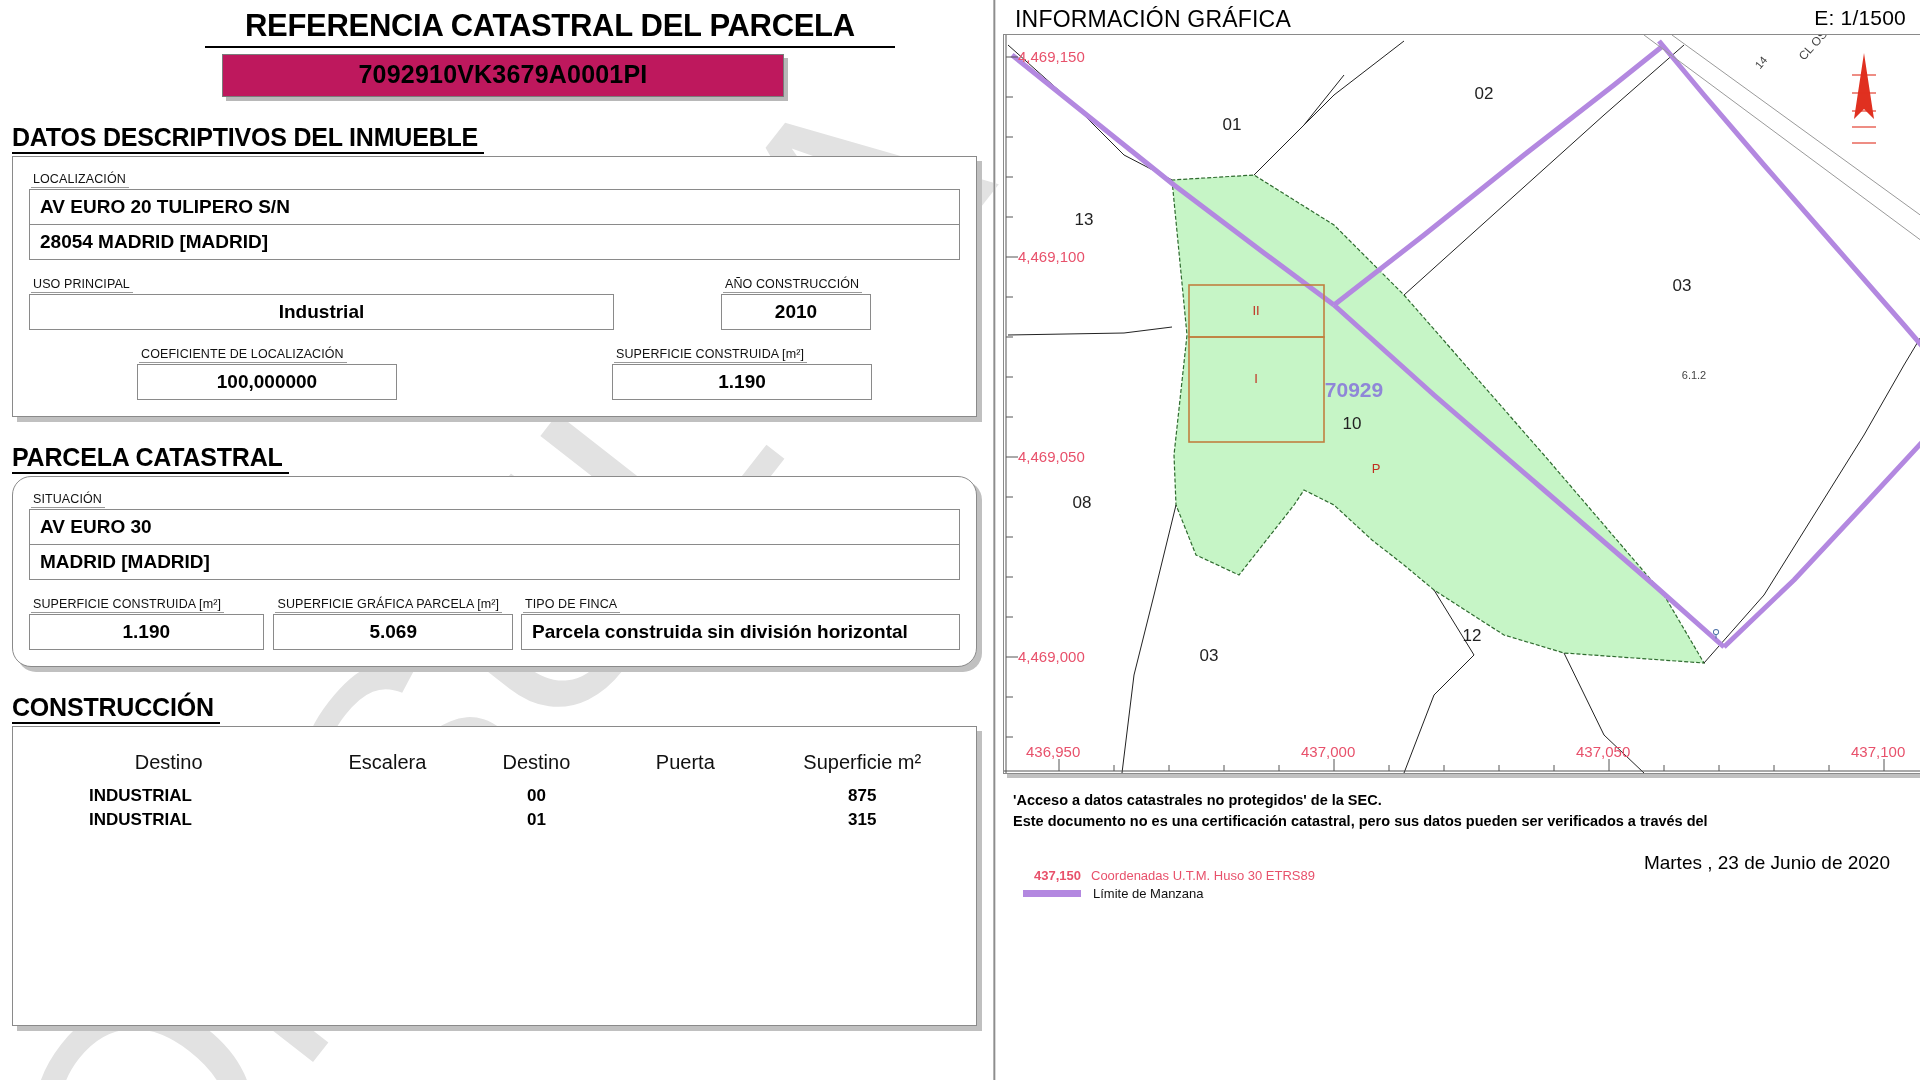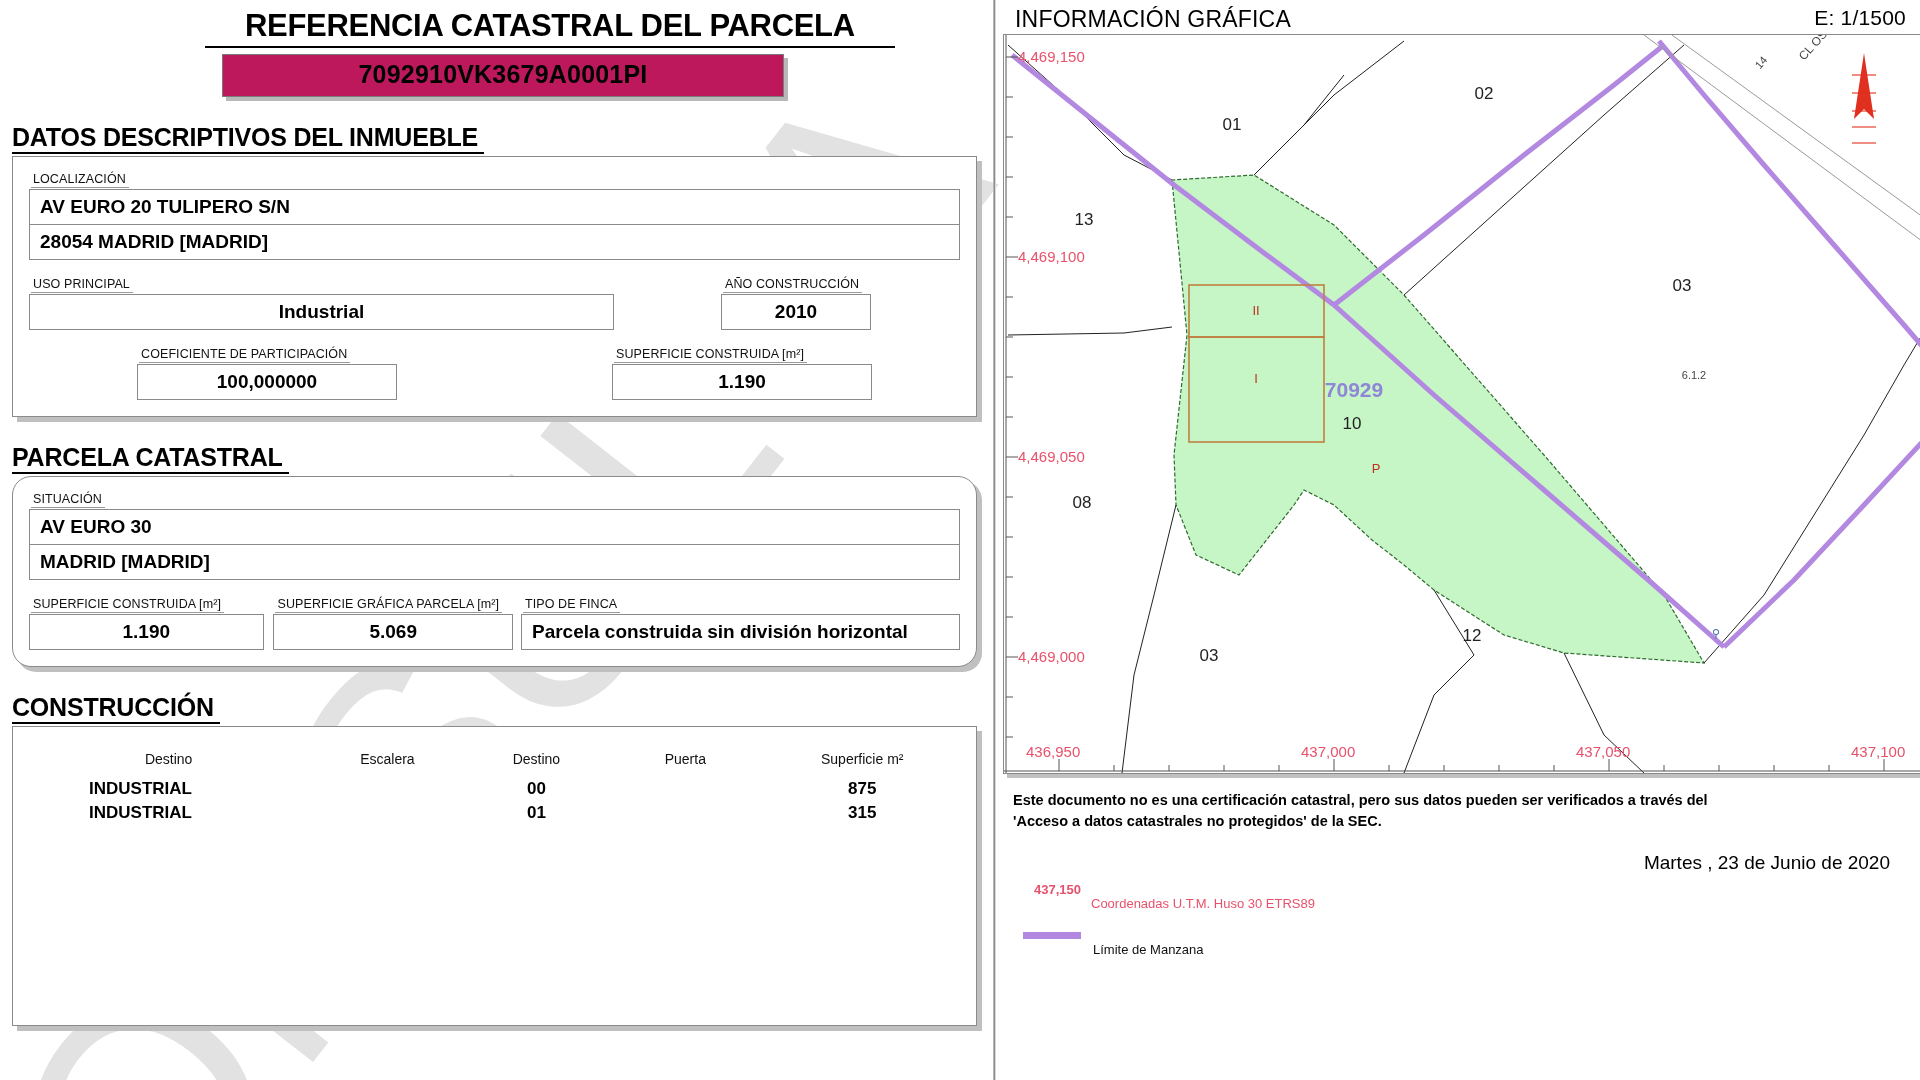--- a/index.html
+++ b/index.html
@@ -61,21 +61,21 @@
     border:1px solid #8a8a8a;background:#fff;box-sizing:border-box;
     font-size:19px;font-weight:bold;padding:6px 10px;
   }
   .fbox.center{text-align:center;}
   .row{display:flex;}
   .spacer{height:14px;}
 
   
   .ctable{width:100%;border-collapse:collapse;margin-top:8px;}
   .ctable th{
-    font-size:14px;font-weight:normal;color:#111;padding:4px 6px 10px 6px;
+    font-size:20px;font-weight:normal;color:#111;padding:4px 6px 10px 6px;
     text-align:center;
   }
   .ctable td{
     font-size:17px;font-weight:bold;text-align:center;padding:2px 6px;
   }
   .ctable td.dest{text-align:left;padding-left:60px;}
   .ctable th.dest{text-align:center;}
 
   
   .map-head{
@@ -91,21 +91,21 @@
   }
   .map-frame svg{display:block;}
   .disclaimer{
     position:absolute;left:18px;top:790px;width:900px;
     font-size:14.5px;font-weight:bold;line-height:1.45;
   }
   .legend{position:absolute;left:8px;top:868px;font-size:13px;}
   .legend-row{display:flex;align-items:center;margin-bottom:3px;}
   .legend-key{width:78px;text-align:right;padding-right:10px;color:#e8516b;font-weight:bold;}
   .legend-swatch{width:58px;height:7px;background:#b388e0;margin-right:12px;margin-left:20px;}
-  .legend-txt{color:#e8516b;margin-top:28px;}
+  .legend-txt{color:#e8516b;}
   .legend-txt.dark{color:#111;}
   .doc-date{
     position:absolute;right:30px;top:852px;font-size:19px;
   }
 </style>
 </head>
 <body>
 
 <div class="watermark">
   <svg viewBox="0 0 960 980" xmlns="http://www.w3.org/2000/svg">
@@ -142,21 +142,21 @@
         <div style="width:150px;margin-left:12px;">
           <div class="flabel">AÑO CONSTRUCCIÓN</div>
           <div class="fbox center">2010</div>
         </div>
       </div>
 
       <div class="spacer"></div>
 
       <div class="row" style="padding-left:108px;">
         <div style="width:260px;">
-          <div class="flabel">COEFICIENTE DE PARTICIPACIÓN</div>
+          <div class="flabel">COEFICIENTE DE LOCALIZACIÓN</div>
           <div class="fbox center">100,000000</div>
         </div>
         <div style="width:215px;"></div>
         <div style="width:260px;">
           <div class="flabel">SUPERFICIE CONSTRUIDA [m²]</div>
           <div class="fbox center">1.190</div>
         </div>
       </div>
     </div>
 
@@ -353,22 +353,22 @@
         <text x="252" y="280" font-family="Liberation Sans, sans-serif" font-size="13" fill="#c03020" text-anchor="middle">II</text>
         <text x="252" y="348" font-family="Liberation Sans, sans-serif" font-size="13" fill="#c03020" text-anchor="middle">I</text>
 
         <text x="372" y="438" font-family="Liberation Sans, sans-serif" font-size="13" fill="#c03020" text-anchor="middle">P</text>
 
         <text x="712" y="602" font-family="Liberation Sans, sans-serif" font-size="11" fill="#4a6fa5" text-anchor="middle">⚲</text>
       </svg>
     </div>
 
     <div class="disclaimer">
+      <div>'Acceso a datos catastrales no protegidos' de la SEC.</div>
       <div>Este documento no es una certificación catastral, pero sus datos pueden ser verificados a través del</div>
-      <div>'Acceso a datos catastrales no protegidos' de la SEC.</div>
     </div>
 
     <div class="legend">
       <div class="legend-row">
         <div class="legend-key">437,150</div>
         <div class="legend-txt">Coordenadas U.T.M. Huso 30 ETRS89</div>
       </div>
       <div class="legend-row">
         <div class="legend-swatch"></div>
         <div class="legend-txt dark">Límite de Manzana</div>

